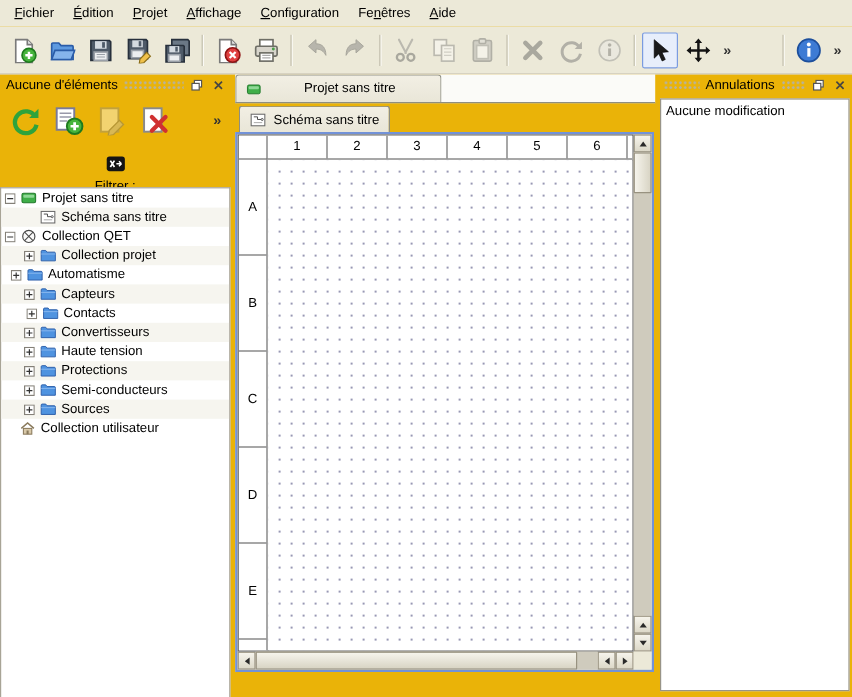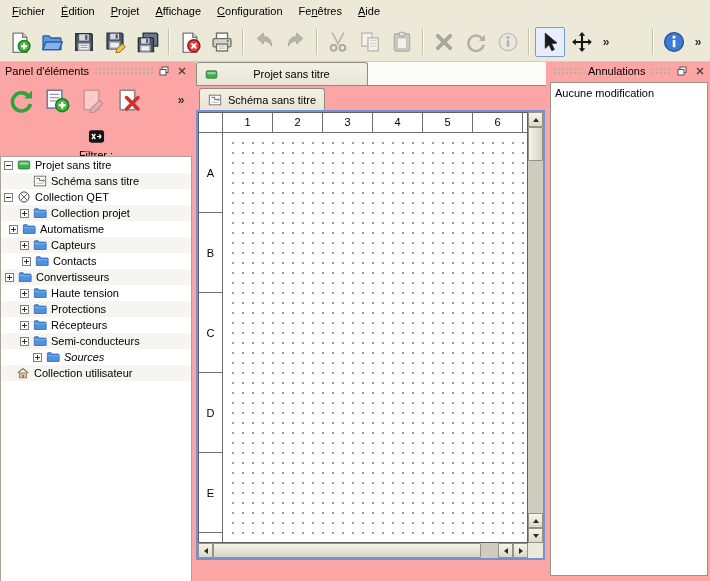--- a/index.html
+++ b/index.html
@@ -1,18 +1,18 @@
 <!DOCTYPE html>
 <html><head>
 <meta charset="utf-8">
 <style>
   *{margin:0;padding:0;box-sizing:border-box;}
   html,body{width:710px;height:581px;}
   body{font-family:"Liberation Sans",sans-serif;font-size:11px;color:#000;background:#ece9d8;-webkit-user-select:none;user-select:none;}
-  #app{position:relative;width:710px;height:581px;background:#fca5a5;overflow:hidden;}
+  #app{position:relative;width:710px;height:581px;background:#eab308;overflow:hidden;}
 
   
   .menubar{position:absolute;top:0;left:0;right:0;height:22px;display:flex;align-items:center;padding-left:4px;background:#ece9d8;}
   .menu-item{padding:3px 8px;cursor:default;white-space:nowrap;}
 
   
   .toolbar{position:absolute;top:22px;left:0;right:0;height:40px;display:flex;align-items:center;padding:0 4px;background:#ece9d8;border-bottom:1px solid #d2cdbb;}
   .tbtn{width:30px;height:30px;border:1px solid transparent;background:transparent;display:flex;align-items:center;justify-content:center;margin:0 1px;padding:0;cursor:default;}
   .tbtn .icn{display:inline-flex;}
   .tbtn .icn svg{width:22px;height:22px;display:block;}
@@ -276,21 +276,21 @@
             <rect x="7.1" y="6.6" width="1.9" height="5.2" fill="#fff"></rect>
             <circle cx="8" cy="4.4" r="1.2" fill="#fff"></circle>
           </svg>
         </span>
       </button>
       <div class="toverflow">»</div>
     </div>
 
   <div id="left-panel">
     <div class="dock-header">
-      <span class="dock-title">Panel d'éléments</span>
+      <span class="dock-title">Aucune d'éléments</span>
       <span class="grip"></span>
       <button class="dock-btn">
           <span class="icn">
             <svg viewBox="0 0 10 10">
               <rect x="3" y="1" width="6" height="5.5" fill="#fff" stroke="#555"></rect>
               <rect x="1" y="3.5" width="6" height="5.5" fill="#fff" stroke="#555"></rect>
             </svg>
           </span>
         </button>
       <button class="dock-btn">
@@ -448,21 +448,21 @@
             </svg>
           </span>
           <span class="tree-icn">
             <svg viewBox="0 0 16 16">
               <path d="M1.5 13V4c0-.5.4-.9.9-.9h3.4l1.3 1.6h7c.5 0 .9.4.9.9V13z" fill="#4f93e0" stroke="#2a5ca8" stroke-width=".9"></path>
               <path d="M1.5 6.5h13.5" stroke="#8ab8ef" stroke-width=".9"></path>
             </svg>
           </span>
           <span class="tlabel">Contacts</span>
         </div>
-        <div class="trow" style="padding-left: 4px;">
+        <div class="trow" style="padding-left: 19px;">
           <span class="expander">
             <svg viewBox="0 0 9 9">
               <rect x=".5" y=".5" width="8" height="8" fill="#fff" stroke="#848078"></rect>
               <path d="M2 4.5h5M4.5 2v5" stroke="#333"></path>
             </svg>
           </span>
           <span class="tree-icn">
             <svg viewBox="0 0 16 16">
               <path d="M1.5 13V4c0-.5.4-.9.9-.9h3.4l1.3 1.6h7c.5 0 .9.4.9.9V13z" fill="#4f93e0" stroke="#2a5ca8" stroke-width=".9"></path>
               <path d="M1.5 6.5h13.5" stroke="#8ab8ef" stroke-width=".9"></path>
@@ -506,38 +506,23 @@
               <rect x=".5" y=".5" width="8" height="8" fill="#fff" stroke="#848078"></rect>
               <path d="M2 4.5h5M4.5 2v5" stroke="#333"></path>
             </svg>
           </span>
           <span class="tree-icn">
             <svg viewBox="0 0 16 16">
               <path d="M1.5 13V4c0-.5.4-.9.9-.9h3.4l1.3 1.6h7c.5 0 .9.4.9.9V13z" fill="#4f93e0" stroke="#2a5ca8" stroke-width=".9"></path>
               <path d="M1.5 6.5h13.5" stroke="#8ab8ef" stroke-width=".9"></path>
             </svg>
           </span>
-          <span class="tlabel">Récepteurs</span>
-        </div>
-        <div class="trow" style="padding-left: 19px;">
-          <span class="expander">
-            <svg viewBox="0 0 9 9">
-              <rect x=".5" y=".5" width="8" height="8" fill="#fff" stroke="#848078"></rect>
-              <path d="M2 4.5h5M4.5 2v5" stroke="#333"></path>
-            </svg>
-          </span>
-          <span class="tree-icn">
-            <svg viewBox="0 0 16 16">
-              <path d="M1.5 13V4c0-.5.4-.9.9-.9h3.4l1.3 1.6h7c.5 0 .9.4.9.9V13z" fill="#4f93e0" stroke="#2a5ca8" stroke-width=".9"></path>
-              <path d="M1.5 6.5h13.5" stroke="#8ab8ef" stroke-width=".9"></path>
-            </svg>
-          </span>
           <span class="tlabel">Semi-conducteurs</span>
         </div>
-        <div class="trow" style="padding-left: 32px; font-style: italic;">
+        <div class="trow" style="padding-left: 19px;">
           <span class="expander">
             <svg viewBox="0 0 9 9">
               <rect x=".5" y=".5" width="8" height="8" fill="#fff" stroke="#848078"></rect>
               <path d="M2 4.5h5M4.5 2v5" stroke="#333"></path>
             </svg>
           </span>
           <span class="tree-icn">
             <svg viewBox="0 0 16 16">
               <path d="M1.5 13V4c0-.5.4-.9.9-.9h3.4l1.3 1.6h7c.5 0 .9.4.9.9V13z" fill="#4f93e0" stroke="#2a5ca8" stroke-width=".9"></path>
               <path d="M1.5 6.5h13.5" stroke="#8ab8ef" stroke-width=".9"></path>

